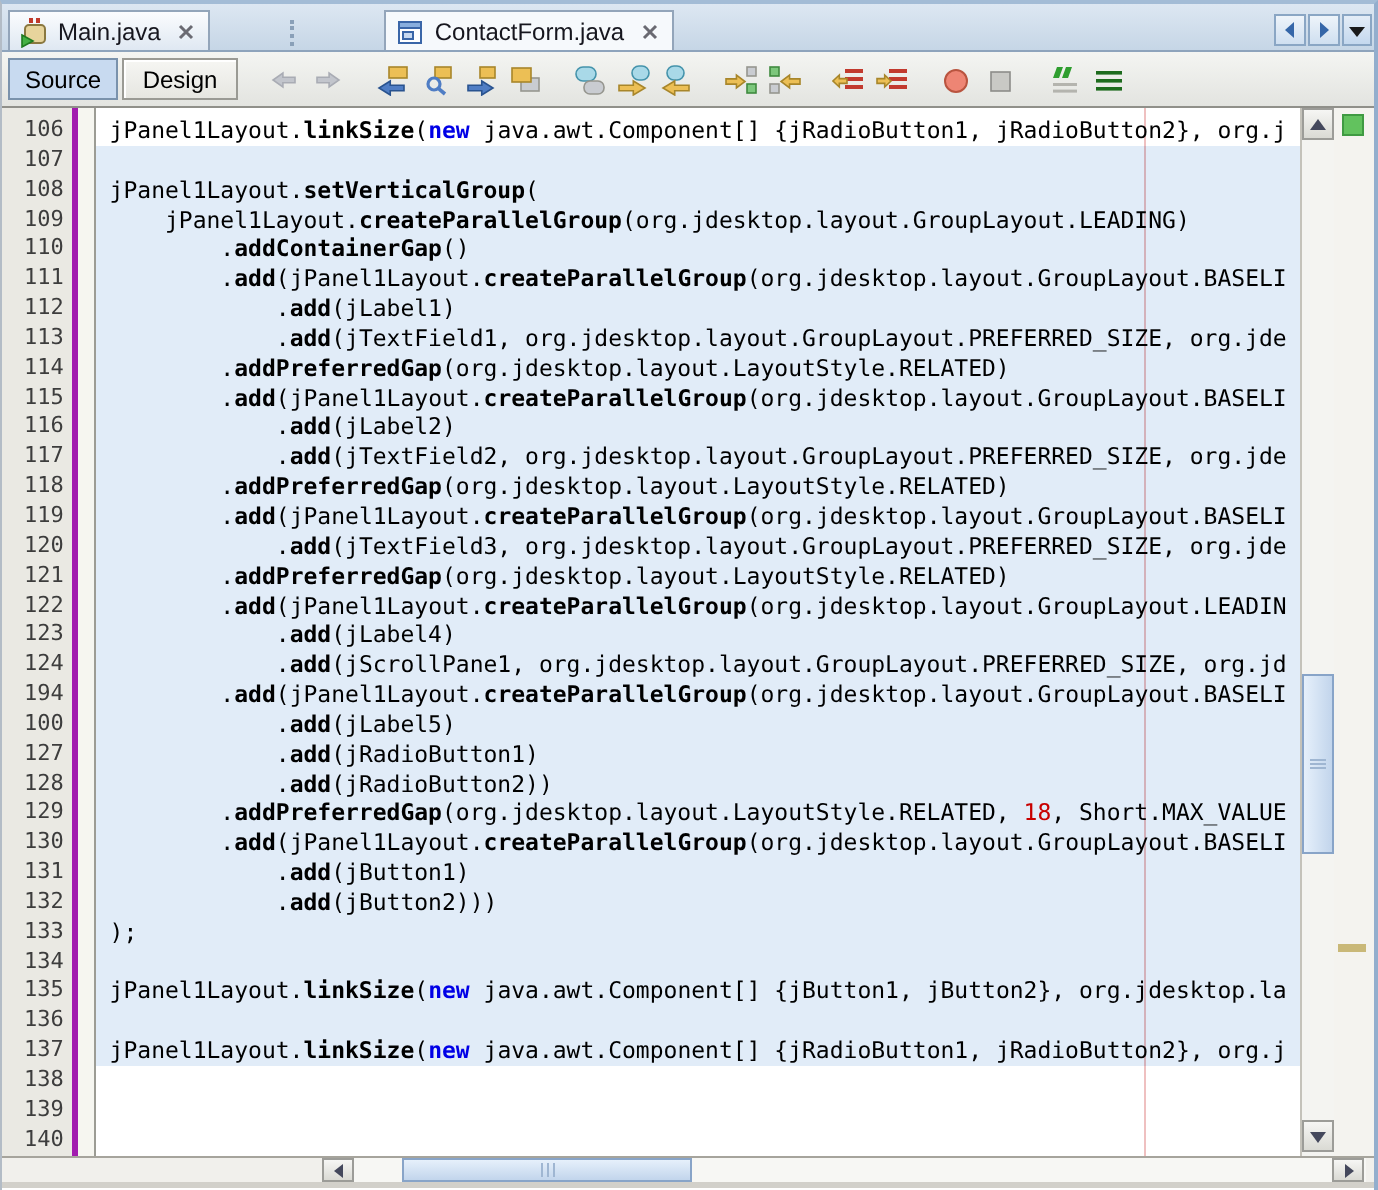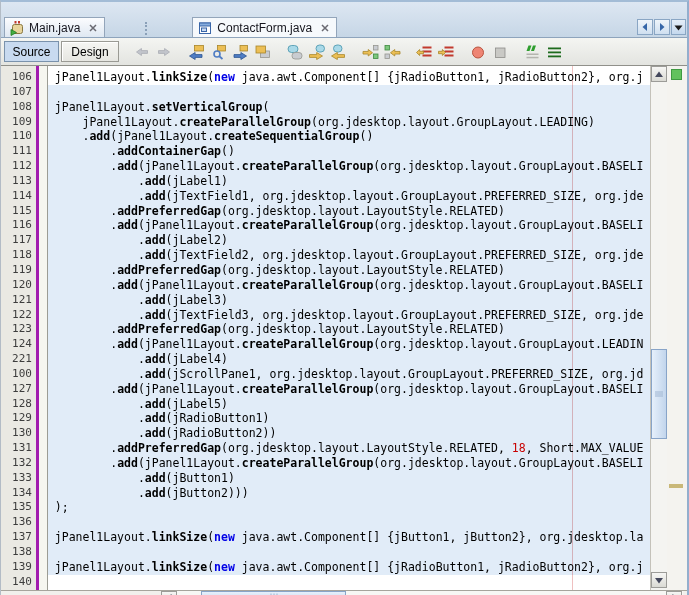--- a/index.html
+++ b/index.html
@@ -3,21 +3,21 @@
 <meta charset="utf-8">
 <style>
   html,body{margin:0;padding:0;background:#fff;}
   .window{
     width:689px;height:595px;box-sizing:border-box;position:relative;
     border-top:2px solid #a3bcd6;border-right:2px solid #93aecd;
     border-left:1px solid #b3bcc6;border-bottom:0;
     font-family:"Liberation Sans", sans-serif;overflow:hidden;background:#fff;
   }
   
-  .tabbar{height:36px;background:linear-gradient(#dde7f2,#c6d6e6);
+  .tabbar{height:24px;background:linear-gradient(#dde7f2,#c6d6e6);
     border-bottom:1px solid #8ea4bc;display:flex;align-items:flex-end;
     padding-left:3px;box-sizing:border-box;gap:39px;}
   .tab{height:20px;display:flex;align-items:center;gap:4px;padding:0 5px 0 4px;
     border:1px solid #93a5ba;border-bottom:none;font-size:12px;color:#16161e;
     background:linear-gradient(#fbfcfe,#dfe8f2);box-sizing:border-box;cursor:default;}
   .tab.active{background:#f6f9fc;}
   .tab-grip{width:5px;height:13px;margin:0 1px 2px 1px;border-left:2px dotted #8aa0b8;}
   .tab .close{width:12px;height:12px;margin-left:3px;}
   .tabbar-controls{margin-left:auto;display:flex;align-items:center;gap:1px;padding:0 1px 2px 0;}
   .tb-navbtn{width:16px;height:16px;background:linear-gradient(#eef4fa,#cfdff0);
@@ -284,21 +284,21 @@
         <div class="gut-row">115</div>
         <div class="gut-row">116</div>
         <div class="gut-row">117</div>
         <div class="gut-row">118</div>
         <div class="gut-row">119</div>
         <div class="gut-row">120</div>
         <div class="gut-row">121</div>
         <div class="gut-row">122</div>
         <div class="gut-row">123</div>
         <div class="gut-row">124</div>
-        <div class="gut-row">221</div>
+        <div class="gut-row">194</div>
         <div class="gut-row">100</div>
         <div class="gut-row">127</div>
         <div class="gut-row">128</div>
         <div class="gut-row">129</div>
         <div class="gut-row">130</div>
         <div class="gut-row">131</div>
         <div class="gut-row">132</div>
         <div class="gut-row">133</div>
         <div class="gut-row">134</div>
         <div class="gut-row">135</div>
@@ -308,32 +308,30 @@
         <div class="gut-row">139</div>
         <div class="gut-row">140</div>
       </div>
     <div class="glyphbar"></div>
     <div class="codewrap" id="code">
       <div class="margin-line"></div>
     <div class="code-row"><span class="tok-p"> jPanel1Layout.</span><span class="tok-m">linkSize</span><span class="tok-p">(</span><span class="tok-k">new</span><span class="tok-p"> java.awt.Component[] {jRadioButton1, jRadioButton2}, org.j</span></div>
         <div class="code-row hl"></div>
         <div class="code-row hl"><span class="tok-p"> jPanel1Layout.</span><span class="tok-m">setVerticalGroup</span><span class="tok-p">(</span></div>
         <div class="code-row hl"><span class="tok-p">     jPanel1Layout.</span><span class="tok-m">createParallelGroup</span><span class="tok-p">(org.jdesktop.layout.GroupLayout.LEADING)</span></div>
-        <div class="code-row hl"><span class="tok-p">     .</span><span class="tok-m">add</span><span class="tok-p">(jPanel1Layout.</span><span class="tok-m">createSequentialGroup</span><span class="tok-p">()</span></div>
         <div class="code-row hl"><span class="tok-p">         .</span><span class="tok-m">addContainerGap</span><span class="tok-p">()</span></div>
         <div class="code-row hl"><span class="tok-p">         .</span><span class="tok-m">add</span><span class="tok-p">(jPanel1Layout.</span><span class="tok-m">createParallelGroup</span><span class="tok-p">(org.jdesktop.layout.GroupLayout.BASELI</span></div>
         <div class="code-row hl"><span class="tok-p">             .</span><span class="tok-m">add</span><span class="tok-p">(jLabel1)</span></div>
         <div class="code-row hl"><span class="tok-p">             .</span><span class="tok-m">add</span><span class="tok-p">(jTextField1, org.jdesktop.layout.GroupLayout.PREFERRED_SIZE, org.jde</span></div>
         <div class="code-row hl"><span class="tok-p">         .</span><span class="tok-m">addPreferredGap</span><span class="tok-p">(org.jdesktop.layout.LayoutStyle.RELATED)</span></div>
         <div class="code-row hl"><span class="tok-p">         .</span><span class="tok-m">add</span><span class="tok-p">(jPanel1Layout.</span><span class="tok-m">createParallelGroup</span><span class="tok-p">(org.jdesktop.layout.GroupLayout.BASELI</span></div>
         <div class="code-row hl"><span class="tok-p">             .</span><span class="tok-m">add</span><span class="tok-p">(jLabel2)</span></div>
         <div class="code-row hl"><span class="tok-p">             .</span><span class="tok-m">add</span><span class="tok-p">(jTextField2, org.jdesktop.layout.GroupLayout.PREFERRED_SIZE, org.jde</span></div>
         <div class="code-row hl"><span class="tok-p">         .</span><span class="tok-m">addPreferredGap</span><span class="tok-p">(org.jdesktop.layout.LayoutStyle.RELATED)</span></div>
         <div class="code-row hl"><span class="tok-p">         .</span><span class="tok-m">add</span><span class="tok-p">(jPanel1Layout.</span><span class="tok-m">createParallelGroup</span><span class="tok-p">(org.jdesktop.layout.GroupLayout.BASELI</span></div>
-        <div class="code-row hl"><span class="tok-p">             .</span><span class="tok-m">add</span><span class="tok-p">(jLabel3)</span></div>
         <div class="code-row hl"><span class="tok-p">             .</span><span class="tok-m">add</span><span class="tok-p">(jTextField3, org.jdesktop.layout.GroupLayout.PREFERRED_SIZE, org.jde</span></div>
         <div class="code-row hl"><span class="tok-p">         .</span><span class="tok-m">addPreferredGap</span><span class="tok-p">(org.jdesktop.layout.LayoutStyle.RELATED)</span></div>
         <div class="code-row hl"><span class="tok-p">         .</span><span class="tok-m">add</span><span class="tok-p">(jPanel1Layout.</span><span class="tok-m">createParallelGroup</span><span class="tok-p">(org.jdesktop.layout.GroupLayout.LEADIN</span></div>
         <div class="code-row hl"><span class="tok-p">             .</span><span class="tok-m">add</span><span class="tok-p">(jLabel4)</span></div>
         <div class="code-row hl"><span class="tok-p">             .</span><span class="tok-m">add</span><span class="tok-p">(jScrollPane1, org.jdesktop.layout.GroupLayout.PREFERRED_SIZE, org.jd</span></div>
         <div class="code-row hl"><span class="tok-p">         .</span><span class="tok-m">add</span><span class="tok-p">(jPanel1Layout.</span><span class="tok-m">createParallelGroup</span><span class="tok-p">(org.jdesktop.layout.GroupLayout.BASELI</span></div>
         <div class="code-row hl"><span class="tok-p">             .</span><span class="tok-m">add</span><span class="tok-p">(jLabel5)</span></div>
         <div class="code-row hl"><span class="tok-p">             .</span><span class="tok-m">add</span><span class="tok-p">(jRadioButton1)</span></div>
         <div class="code-row hl"><span class="tok-p">             .</span><span class="tok-m">add</span><span class="tok-p">(jRadioButton2))</span></div>
         <div class="code-row hl"><span class="tok-p">         .</span><span class="tok-m">addPreferredGap</span><span class="tok-p">(org.jdesktop.layout.LayoutStyle.RELATED, </span><span class="tok-n">18</span><span class="tok-p">, Short.MAX_VALUE</span></div>

